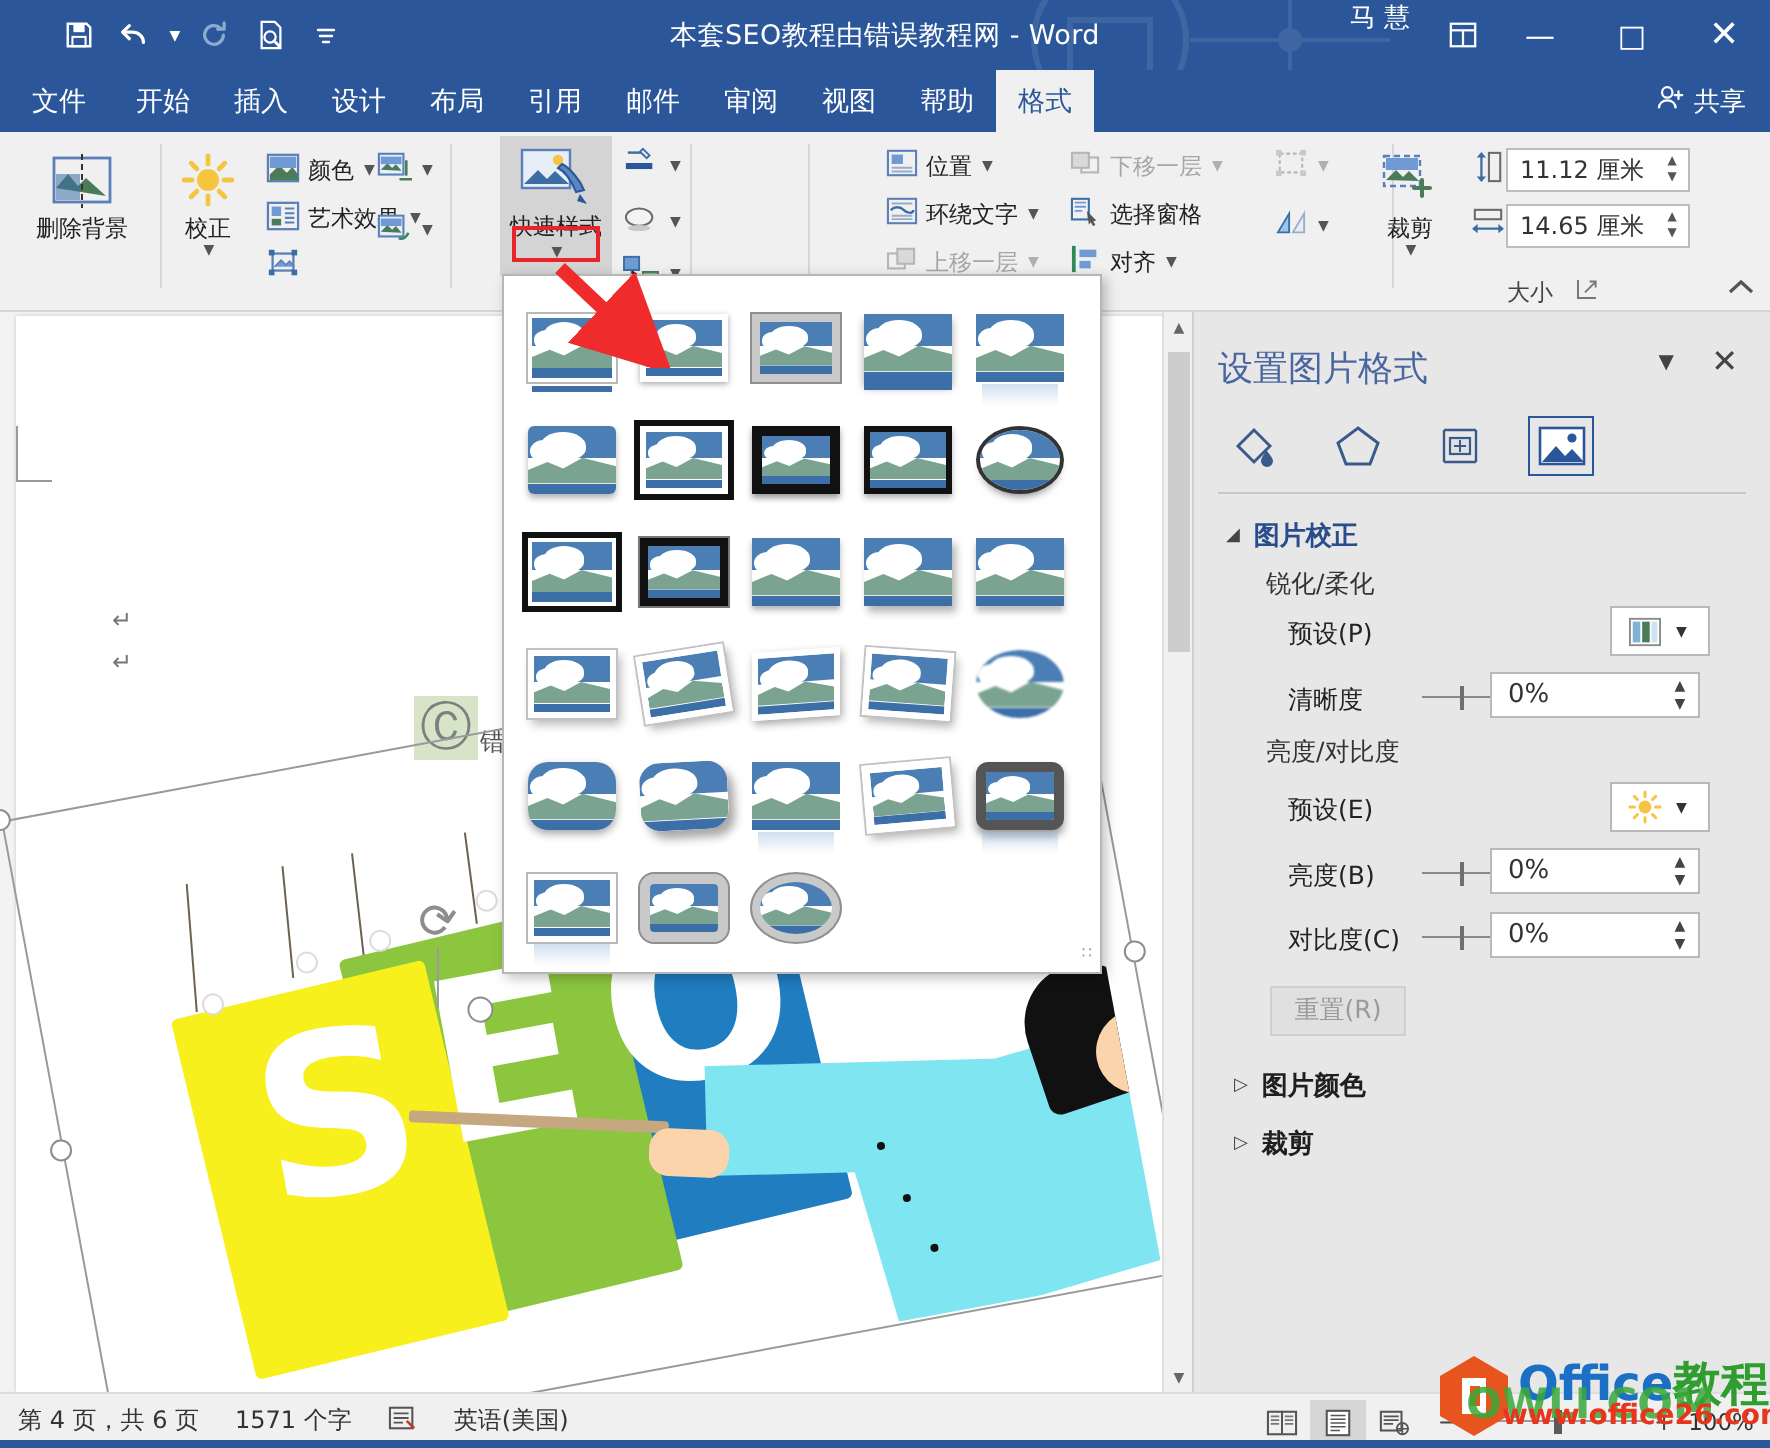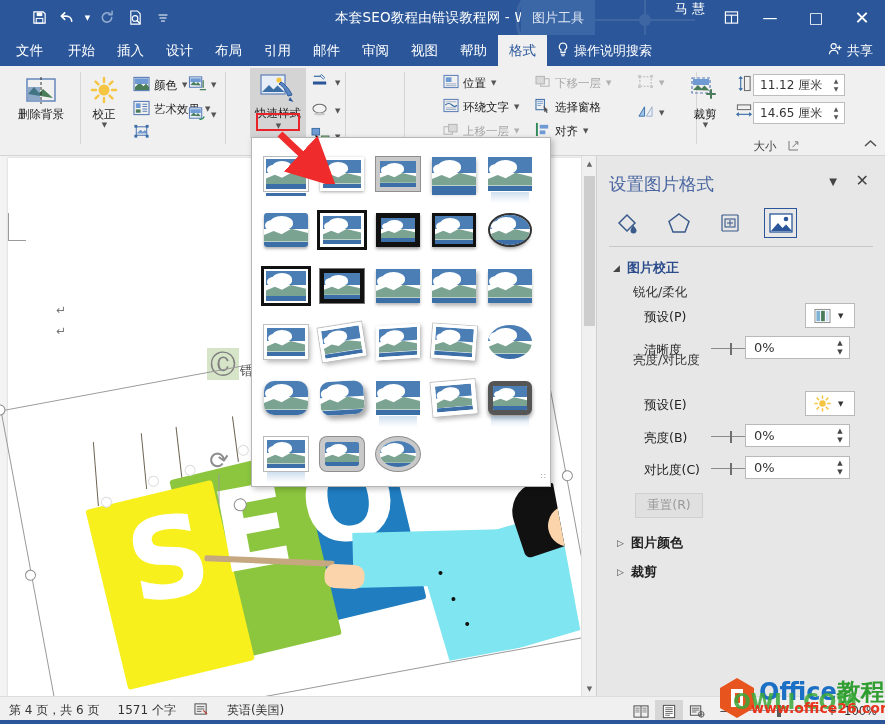--- a/index.html
+++ b/index.html
@@ -381,21 +381,20 @@
       </div>
       <div class="qat-btn">
         <svg width="12" height="12" viewBox="0 0 12 12">
             <path d="M2 3h8M3 6h6M4.5 9h3" stroke="#fff" stroke-width="1.2" stroke-linecap="round"></path>
           </svg>
       </div>
     </div>
 
     <div class="title-text">本套SEO教程由错误教程网  -  Word</div>
 
-    <div class="ctx-tab-title">图片工具</div>
 
     <div class="tb-right">
       <div class="user-name">马 慧</div>
       <div class="tb-icon">
         <svg width="15" height="15" viewBox="0 0 16 16">
             <rect x="1.5" y="2" width="13" height="12" fill="none" stroke="#fff" stroke-width="1.2"></rect>
             <path d="M1.5 5.5h13" stroke="#fff" stroke-width="1.2"></path>
             <path d="M8 5.5v8.5" stroke="#fff" stroke-width="1.2"></path>
           </svg>
       </div>
@@ -410,29 +409,20 @@
     <div class="tab">开始</div>
     <div class="tab">插入</div>
     <div class="tab">设计</div>
     <div class="tab">布局</div>
     <div class="tab">引用</div>
     <div class="tab">邮件</div>
     <div class="tab">审阅</div>
     <div class="tab">视图</div>
     <div class="tab">帮助</div>
     <div class="tab active">格式</div>
-    <div class="tell-me">
-      <span>
-        <svg width="12" height="15" viewBox="0 0 12 16">
-            <path d="M6 1a4 4 0 0 0-2.2 7.3V11h4.4V8.3A4 4 0 0 0 6 1z" fill="none" stroke="#fff" stroke-width="1.2"></path>
-            <path d="M4.3 13h3.4M4.8 14.7h2.4" stroke="#fff" stroke-width="1.2" stroke-linecap="round"></path>
-          </svg>
-      </span>
-      <span>操作说明搜索</span>
-    </div>
     <div class="share-btn">
       <span>
         <svg width="15" height="14" viewBox="0 0 16 15">
             <circle cx="6" cy="4.5" r="2.8" fill="none" stroke="#fff" stroke-width="1.2"></circle>
             <path d="M1.5 13c0-2.6 2-4.2 4.5-4.2s4.5 1.6 4.5 4.2" fill="none" stroke="#fff" stroke-width="1.2"></path>
             <path d="M12 4v4M10 6h4" stroke="#fff" stroke-width="1.2" stroke-linecap="round"></path>
           </svg>
       </span>
       <span>共享</span>
     </div>
@@ -860,21 +850,21 @@
         <div class="knob"></div>
     </div>
     <div class="pane-spin" style="left:148px; top:180px; width:105px;">
       <span>0%</span>
       <span class="arrows">
           <span>▲</span>
           <span>▼</span>
         </span>
     </div>
 
-    <div class="sub-head" style="left:36px; top:196px;">亮度/对比度</div>
+    <div class="sub-head" style="left:36px; top:212px;">亮度/对比度</div>
 
     <div class="fld-label" style="left:47px; top:241px;">预设(E)</div>
     <div class="dropbtn" style="left:208px; top:235px;">
       <span class="dbody">
         <svg width="17" height="17" viewBox="0 0 18 18">
             <circle cx="9" cy="9" r="3.4" fill="#f5c542"></circle>
             <g stroke="#f5c542" stroke-width="1.6" stroke-linecap="round">
               <path d="M9 1v2.4M9 14.6V17M1 9h2.4M14.6 9H17M3.3 3.3l1.7 1.7M13 13l1.7 1.7M14.7 3.3L13 5M5 13l-1.7 1.7"></path>
             </g>
           </svg>

